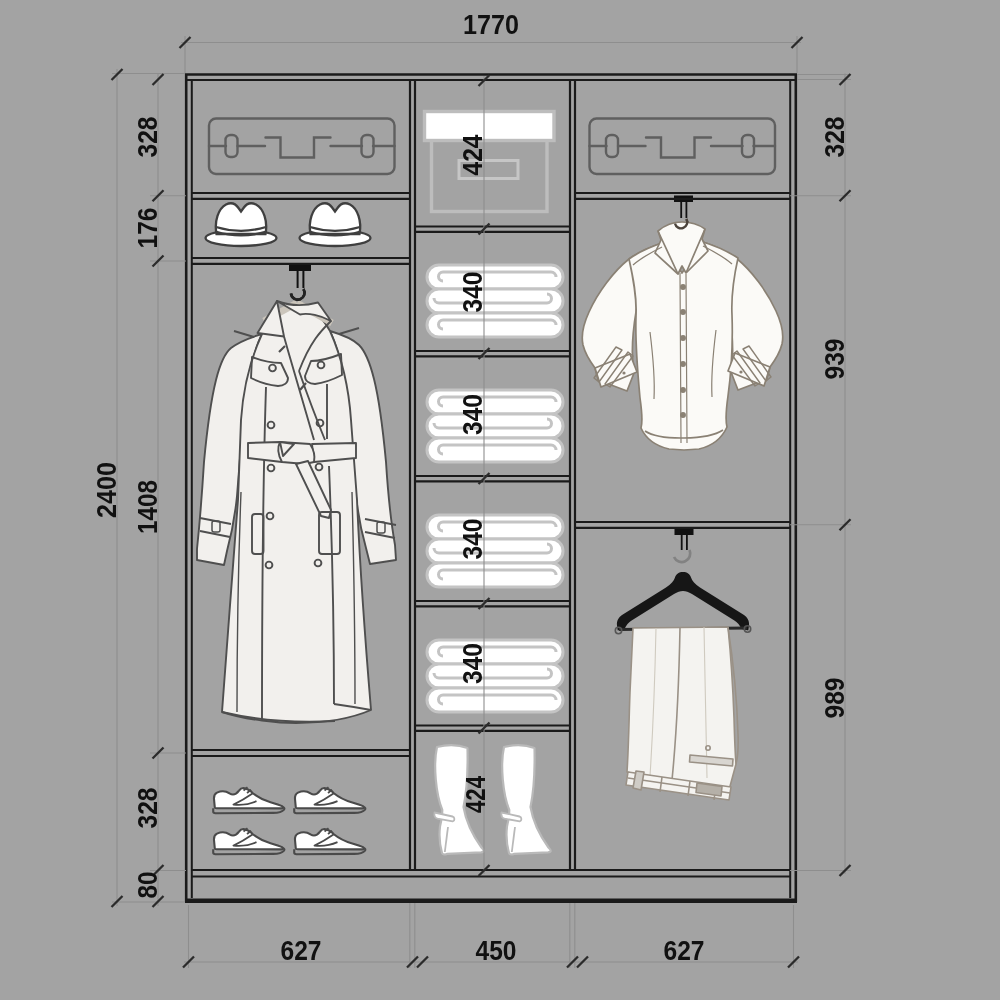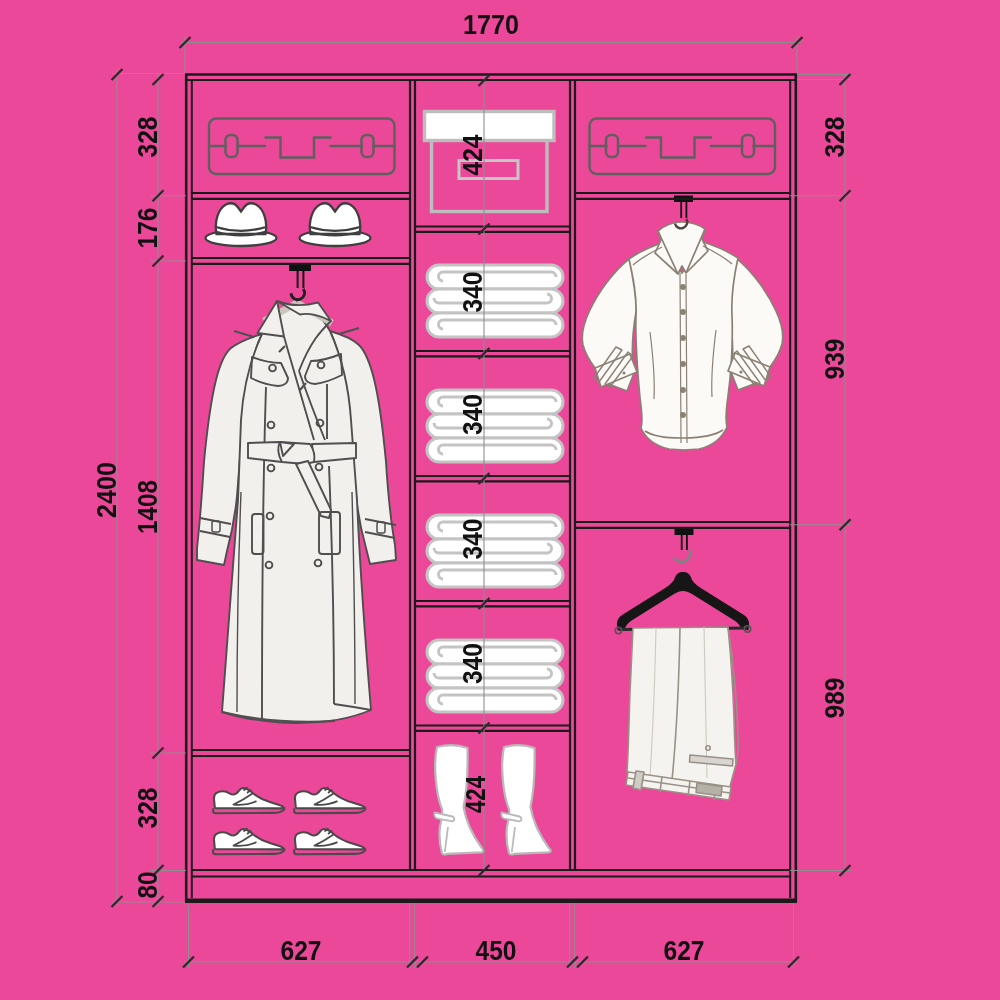--- a/index.html
+++ b/index.html
@@ -1,16 +1,16 @@
 <!DOCTYPE html>
 <html><head>
 <meta charset="utf-8">
 <style>
   html,body{margin:0;padding:0;background:#ffffff;}
-  .page{width:1000px;height:1000px;position:relative;background:#ec4899;overflow:hidden;}
+  .page{width:1000px;height:1000px;position:relative;background:#a3a3a3;overflow:hidden;}
   svg{position:absolute;left:0;top:0;}
   text{font-family:"Liberation Sans", sans-serif;font-weight:bold;fill:#111111;}
 </style>
 </head>
 <body>
 
 <div class="page">
 <svg width="1000" height="1000" viewBox="0 0 1000 1000">
 
 <g id="icons">

